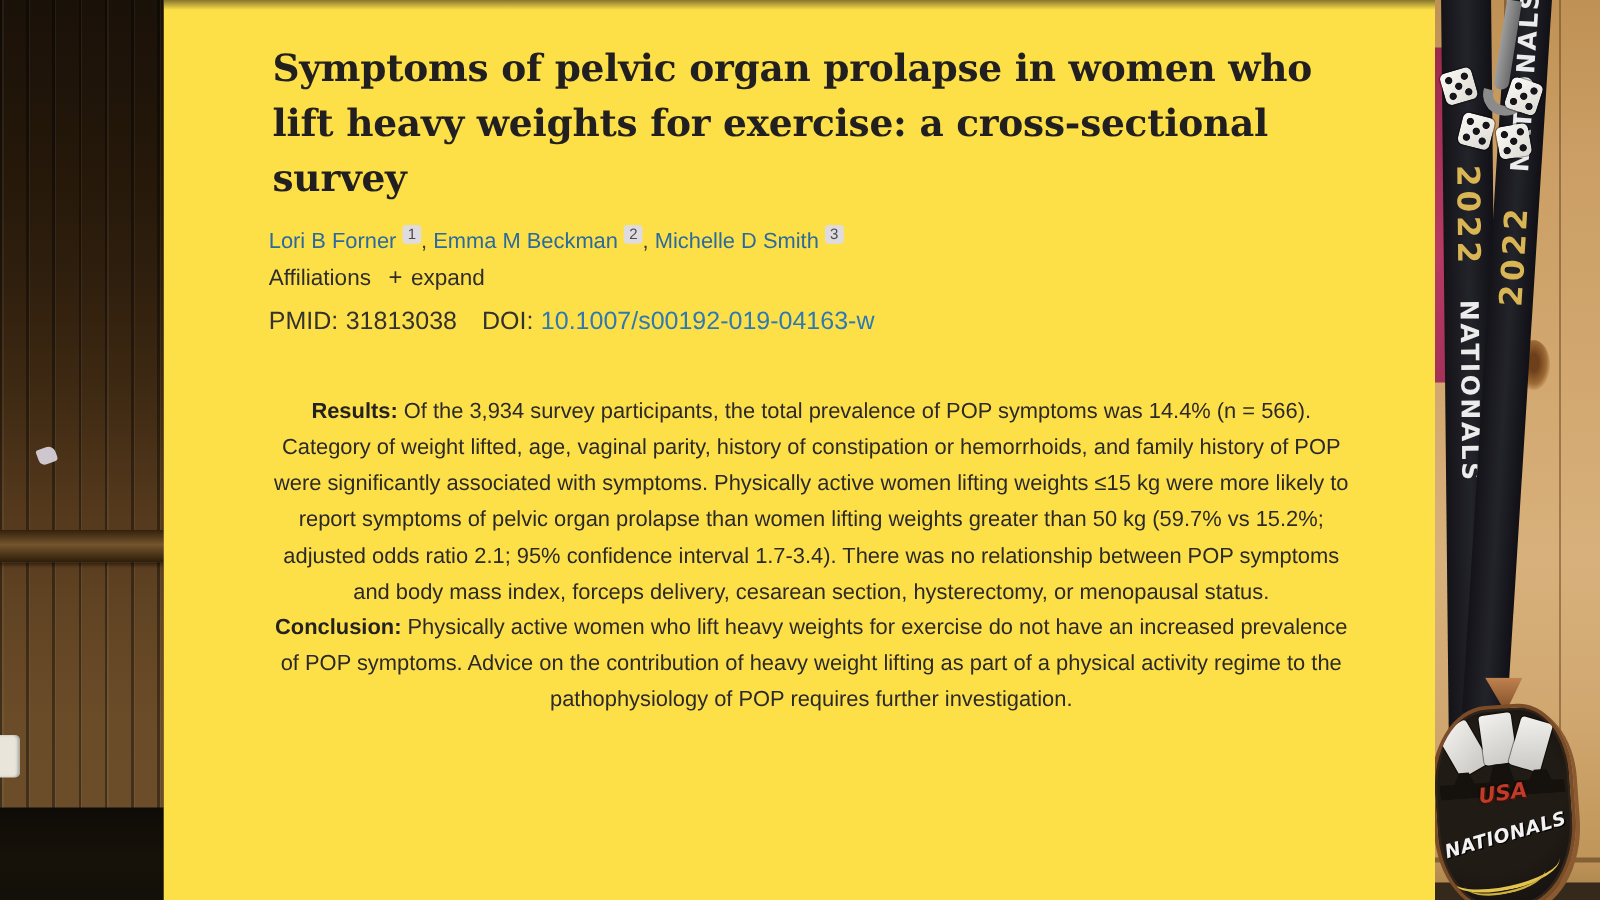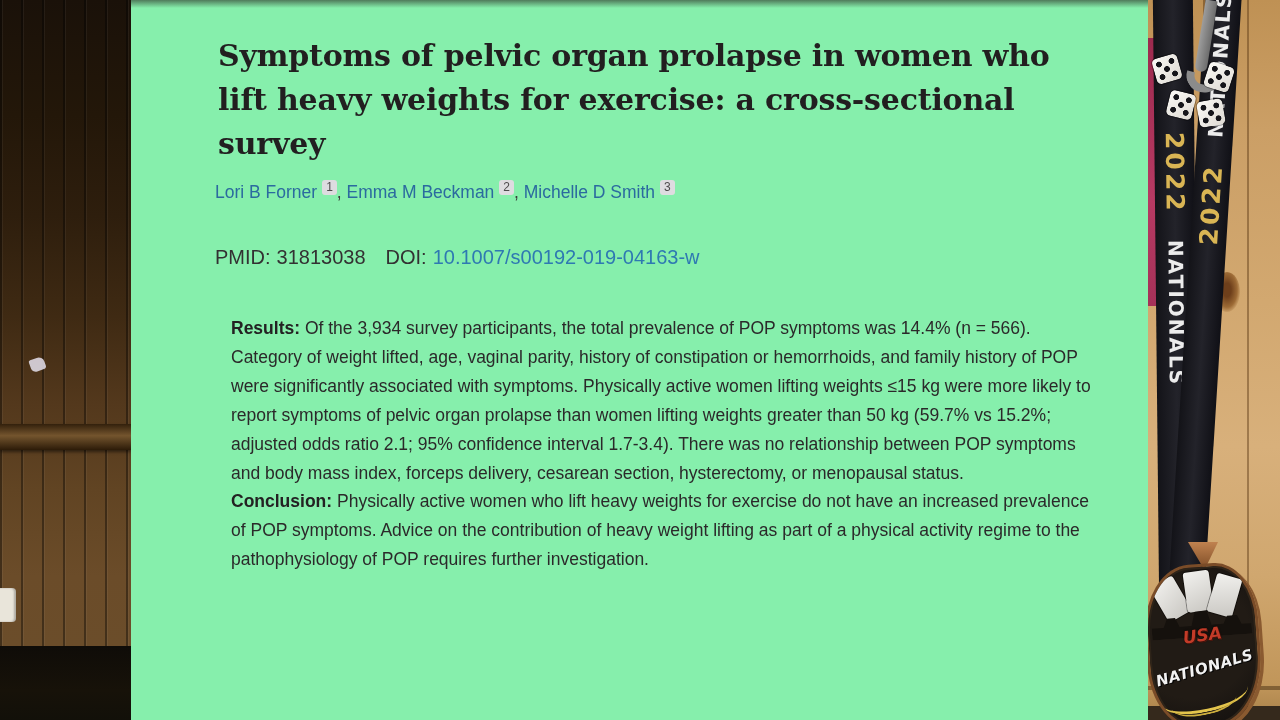--- a/index.html
+++ b/index.html
@@ -14,41 +14,41 @@
   .left-rail{position:absolute;left:0;top:424px;width:131px;height:26px;
     background:linear-gradient(180deg,#33200c,#74552e 45%,#2c1b08);box-shadow:0 2px 3px rgba(0,0,0,.5);}
   .left-floor{position:absolute;left:0;top:646px;width:131px;height:74px;
     background:linear-gradient(180deg,#0f0c08,#171209 60%,#121009);}
   .outlet{position:absolute;left:0;top:588px;width:16px;height:34px;background:#e9e5da;
     border-radius:0 4px 4px 0;box-shadow:inset -2px 0 2px rgba(0,0,0,.25);}
   .speck{position:absolute;left:30px;top:358px;width:15px;height:13px;background:#ddd7e2;
     border-radius:2px 6px 3px 5px;transform:rotate(-20deg);opacity:.9;}
 
   
-  .card{position:absolute;left:131px;top:0;width:1017px;height:720px;background:#86efac;}
+  .card{position:absolute;left:131px;top:0;width:1017px;height:720px;background:#fde047;}
   .card::before{content:"";position:absolute;left:0;top:0;width:100%;height:8px;
     background:linear-gradient(180deg,rgba(35,28,25,.55),rgba(35,28,25,0));}
   .title{position:absolute;left:87px;top:14px;width:845px;
     font-family:"DejaVu Serif",serif;font-weight:700;font-size:30px;line-height:44px;
     color:#221f20;letter-spacing:-.2px;}
   .authors{position:absolute;left:84px;top:170px;font-size:17.5px;color:#3a3a3a;margin-top:12px;}
   .author-link{color:#2b6a9f;cursor:pointer;}
   .sup-chip{display:inline-block;font-size:12px;line-height:15px;color:#4e4a4c;background:#dedce0;
     border-radius:3px;padding:0 4px;margin-left:5px;position:relative;top:-7px;cursor:pointer;}
   .sep{color:#3a3a3a;}
   .affil-row{position:absolute;left:84px;top:212px;font-size:18px;color:#2f2d2e;}
   .affil-label{margin-right:14px;}
   .expand-btn{cursor:pointer;color:#2f2d2e;}
   .plus{font-size:19px;margin-right:7px;font-weight:400;}
   .ids-row{position:absolute;left:84px;top:246px;font-size:20px;color:#333132;}
   .pmid-val{margin-left:6px;}
   .doi-label{margin-left:20px;}
   .doi-link{color:#2e79b2;margin-left:6px;cursor:pointer;}
-  .abstract{position:absolute;left:100px;top:314px;width:870px;font-size:17.5px;
-    line-height:28.9px;color:#2b292a;}
+  .abstract{position:absolute;left:83px;top:314px;width:870px;font-size:17.5px;
+    line-height:28.9px;color:#2b292a;text-align:center;}
   .abstract p{margin:0;}
   .abstract p + p{}
   .para-label{font-weight:700;color:#232122;}
 
   
   .right-wall{position:absolute;left:1148px;top:0;width:132px;height:720px;overflow:hidden;
     background:
       linear-gradient(90deg, rgba(0,0,0,0) 0 55px, rgba(90,55,20,.5) 55px 57px, rgba(0,0,0,0) 57px 99px, rgba(90,55,20,.45) 99px 101px, rgba(0,0,0,0) 101px),
       linear-gradient(180deg,#bf9154 0%,#cb9f66 18%,#d2a870 42%,#d8b07b 62%,#d0a76f 80%,#c1965a 95%,#a8814a 100%);}
   .knot{position:absolute;left:66px;top:272px;width:26px;height:40px;border-radius:50%;
@@ -125,20 +125,23 @@
 
   <div class="card">
     <h1 class="title">Symptoms of pelvic organ prolapse in women who lift heavy weights for exercise: a cross-sectional survey</h1>
 
     <div class="authors">
       <span class="author-link">Lori B Forner</span><span class="sup-chip">1</span><span class="sep">, </span>
       <span class="author-link">Emma M Beckman</span><span class="sup-chip">2</span><span class="sep">, </span>
       <span class="author-link">Michelle D Smith</span><span class="sup-chip">3</span>
     </div>
 
+    <div class="affil-row">
+      <span class="affil-label">Affiliations</span><span class="expand-btn"><span class="plus">+</span><span>expand</span></span>
+    </div>
 
     <div class="ids-row">
       <span>PMID:</span><span class="pmid-val">31813038</span><span class="doi-label">DOI:</span><span class="doi-link">10.1007/s00192-019-04163-w</span>
     </div>
 
     <div class="abstract">
       <p><b class="para-label">Results:</b><span> Of the 3,934 survey participants, the total prevalence of POP symptoms was 14.4% (n = 566). Category of weight lifted, age, vaginal parity, history of constipation or hemorrhoids, and family history of POP were significantly associated with symptoms. Physically active women lifting weights ≤15 kg were more likely to report symptoms of pelvic organ prolapse than women lifting weights greater than 50 kg (59.7% vs 15.2%; adjusted odds ratio 2.1; 95% confidence interval 1.7-3.4). There was no relationship between POP symptoms and body mass index, forceps delivery, cesarean section, hysterectomy, or menopausal status.</span></p>
       <p><b class="para-label">Conclusion:</b><span> Physically active women who lift heavy weights for exercise do not have an increased prevalence of POP symptoms. Advice on the contribution of heavy weight lifting as part of a physical activity regime to the pathophysiology of POP requires further investigation.</span></p>
     </div>
   </div>

